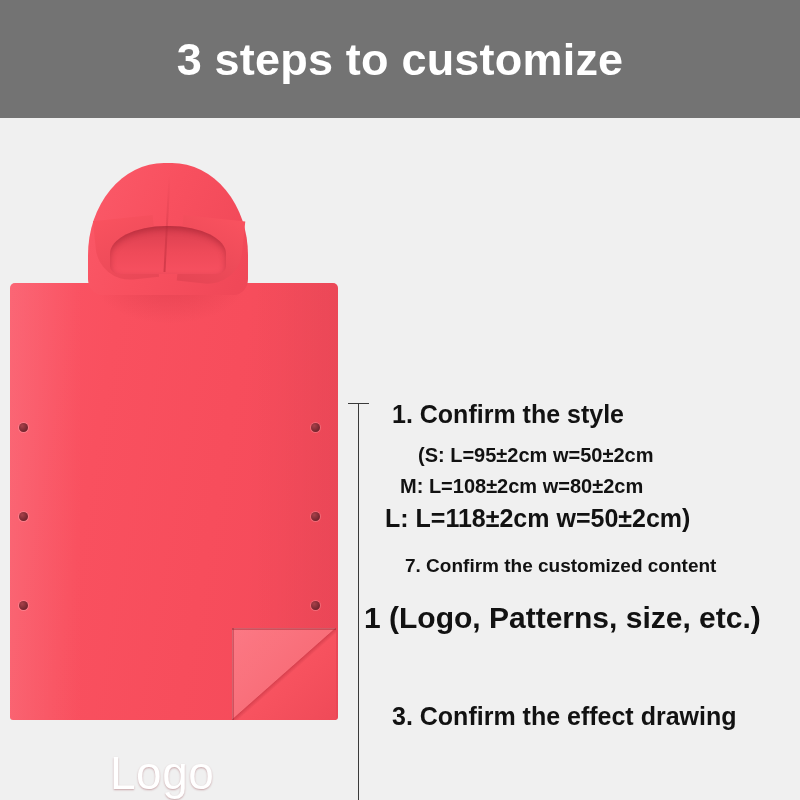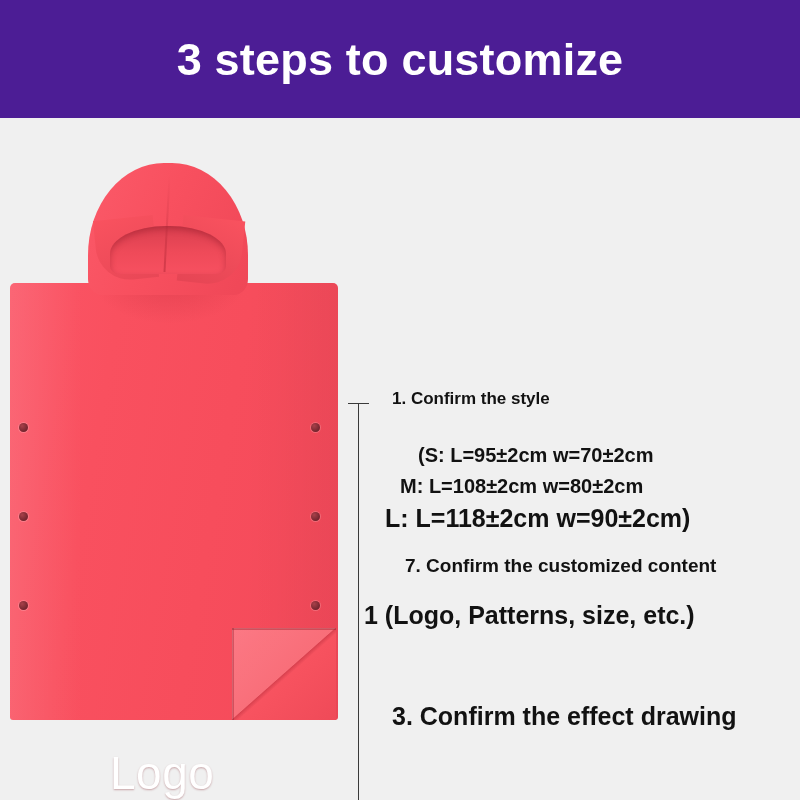--- a/index.html
+++ b/index.html
@@ -9,21 +9,21 @@
     background:#f0f0f0;
     font-family:"Liberation Sans", sans-serif;
     position:relative;
     overflow:hidden;
   }
 
   
   .banner {
     position:absolute; left:0; top:0;
     width:800px; height:118px;
-    background:#4c1d95;
+    background:#737373;
     display:flex; align-items:center; justify-content:center;
   }
   .banner-title {
     color:#ffffff;
     font-size:45px;
     font-weight:bold;
     letter-spacing:0.2px;
     line-height:1;
     white-space:nowrap;
   }
@@ -143,42 +143,42 @@
   }
 
   
   .dim-v { position:absolute; left:358px; top:285px; width:1px; height:445px; background:#3a3a3a; }
   .dim-v-cap-t { position:absolute; left:348px; top:285px; width:21px; height:1px; background:#3a3a3a; }
 
   
   .steps { position:absolute; left:380px; top:0; width:420px; height:800px; color:#121212; }
 
   .step1-title {
-    position:absolute; left:12px; top:272px;
-    font-size:17px; font-weight:bold; line-height:1; white-space:nowrap;
+    position:absolute; left:12px; top:284px;
+    font-size:25px; font-weight:bold; line-height:1; white-space:nowrap;
   }
   .size-s {
     position:absolute; left:38px; top:327px;
     font-size:20px; font-weight:bold; line-height:1; white-space:nowrap;
   }
   .size-m {
     position:absolute; left:20px; top:358px;
     font-size:20px; font-weight:bold; line-height:1; white-space:nowrap;
   }
   .size-l {
     position:absolute; left:5px; top:388px;
     font-size:25px; font-weight:bold; line-height:1; white-space:nowrap;
   }
   .step2-title {
     position:absolute; left:25px; top:438px;
     font-size:19px; font-weight:bold; line-height:1; white-space:nowrap;
   }
   .step2-detail {
     position:absolute; left:-16px; top:485px;
-    font-size:25px; font-weight:bold; line-height:1; white-space:nowrap;
+    font-size:30px; font-weight:bold; line-height:1; white-space:nowrap;
   }
   .step3-title {
     position:absolute; left:12px; top:586px;
     font-size:25px; font-weight:bold; line-height:1; white-space:nowrap;
   }
 </style>
 </head>
 <body>
 
 <div class="banner">
@@ -215,23 +215,23 @@
 
     <div class="dim-v"></div>
     <div class="dim-v-cap-t"></div>
 
   </div>
 
   <div class="steps">
 
     <div class="step1-title">1. Confirm the style</div>
 
-    <div class="size-s">(S: L=95±2cm w=70±2cm</div>
+    <div class="size-s">(S: L=95±2cm w=50±2cm</div>
     <div class="size-m">M: L=108±2cm w=80±2cm</div>
-    <div class="size-l">L: L=118±2cm w=90±2cm)</div>
+    <div class="size-l">L: L=118±2cm w=50±2cm)</div>
 
     <div class="step2-title">7. Confirm the customized content</div>
     <div class="step2-detail">1 (Logo, Patterns, size, etc.)</div>
 
     <div class="step3-title">3. Confirm the effect drawing</div>
   </div>
 
 </div>
 
 </body></html>

